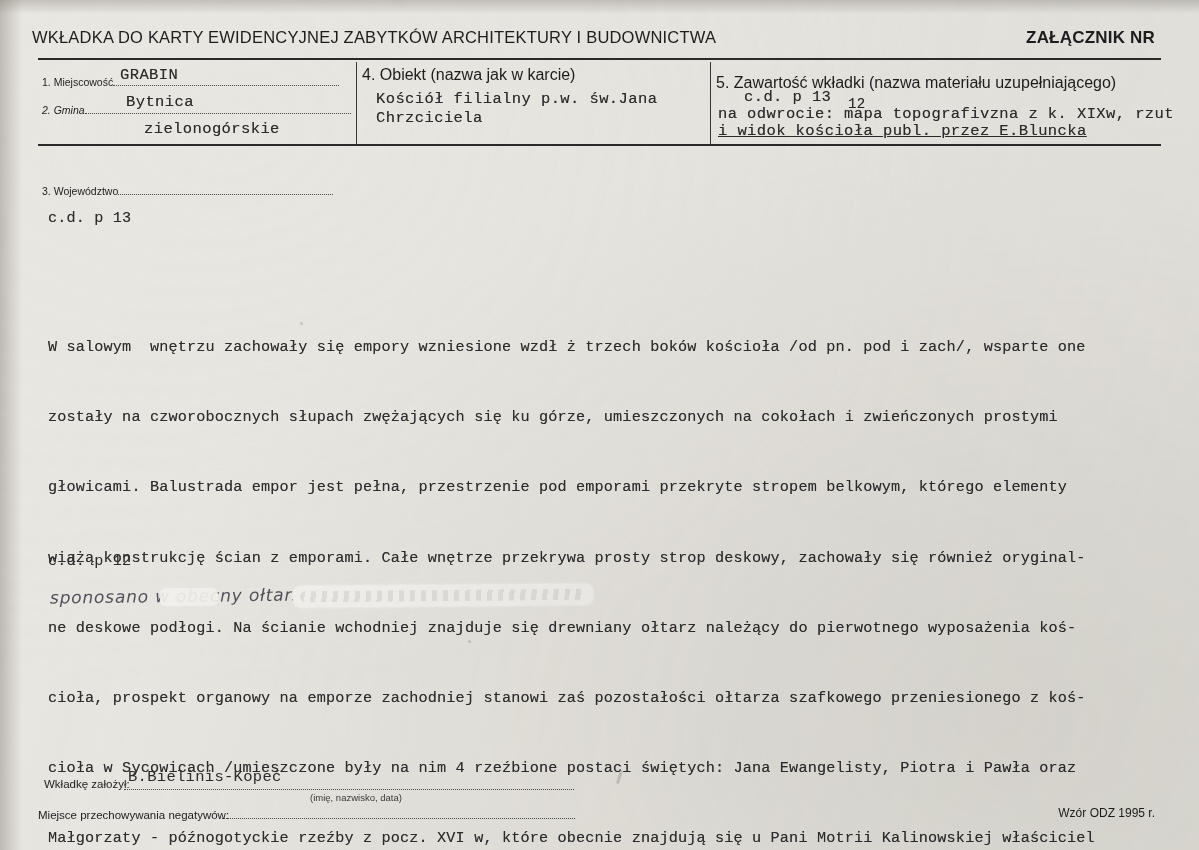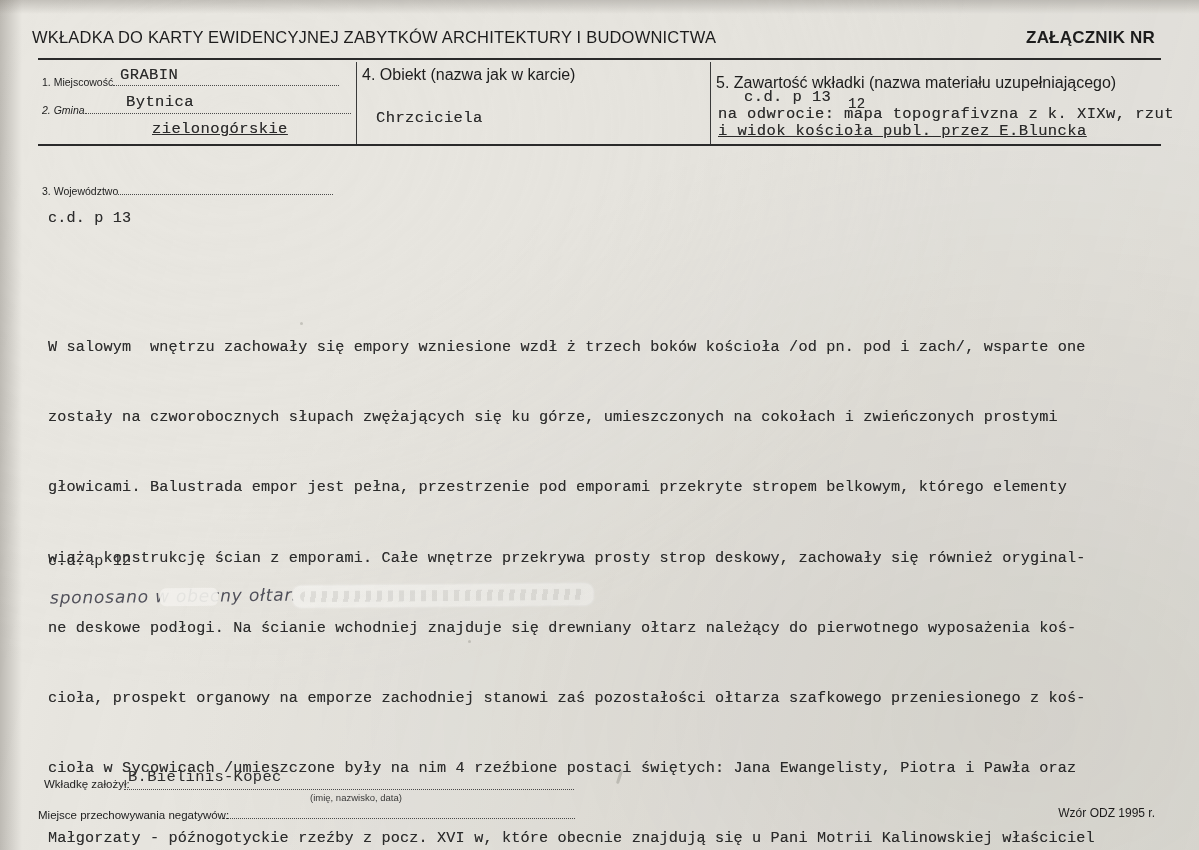--- a/index.html
+++ b/index.html
@@ -272,23 +272,24 @@
     <div class="typed" style="left:82px; top:4px;">GRABIN</div>
 
     <div class="fld" style="top:42px;font-style:italic;">
       <span class="fld-label">2. Gmina</span><span class="dots" style="width:266px;"></span>
     </div>
     <div class="typed" style="left:88px; top:31px;">Bytnica</div>
 
     <div class="fld" style="top:80px;margin-top:43px;">
       <span class="fld-label">3. Województwo</span><span class="dots" style="width:215px;"></span>
     </div>
-    <div class="typed" style="left:114px; top:58px;text-decoration:underline;">zielonogórskie</div>
+    <div class="typed" style="left:106px; top:58px;">zielonogórskie</div>
 
     <div class="boxlabel" style="left:324px; top:4px;">4. Obiekt  (nazwa jak w karcie)</div>
+    <div class="typed" style="left:338px; top:28px;">Kościół filialny p.w. św.Jana</div>
     <div class="typed" style="left:338px; top:47px;">Chrzciciela</div>
 
     <div class="boxlabel" style="left:678px; top:12px;">5. Zawartość wkładki  (nazwa materiału uzupełniającego)</div>
     <div class="typed" style="left:706px; top:26px;">c.d. p 13</div>
     <div class="typed" style="left:810px; top:34px; font-size:14px;">12</div>
     <div class="typed" style="left:680px; top:43px;">na odwrocie: mapa topografivzna z k. XIXw, rzut</div>
     <div class="typed" style="left:680px; top:60px;text-decoration:underline;">i widok kościoła publ. przez E.Bluncka</div>
   </div>
   <div id="meta-bottom"></div>
 

